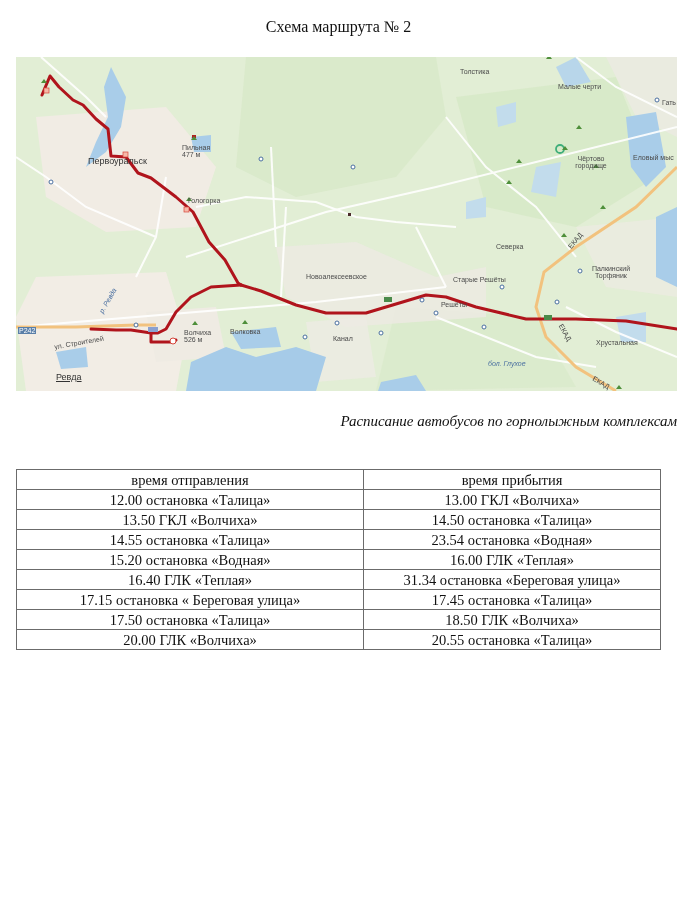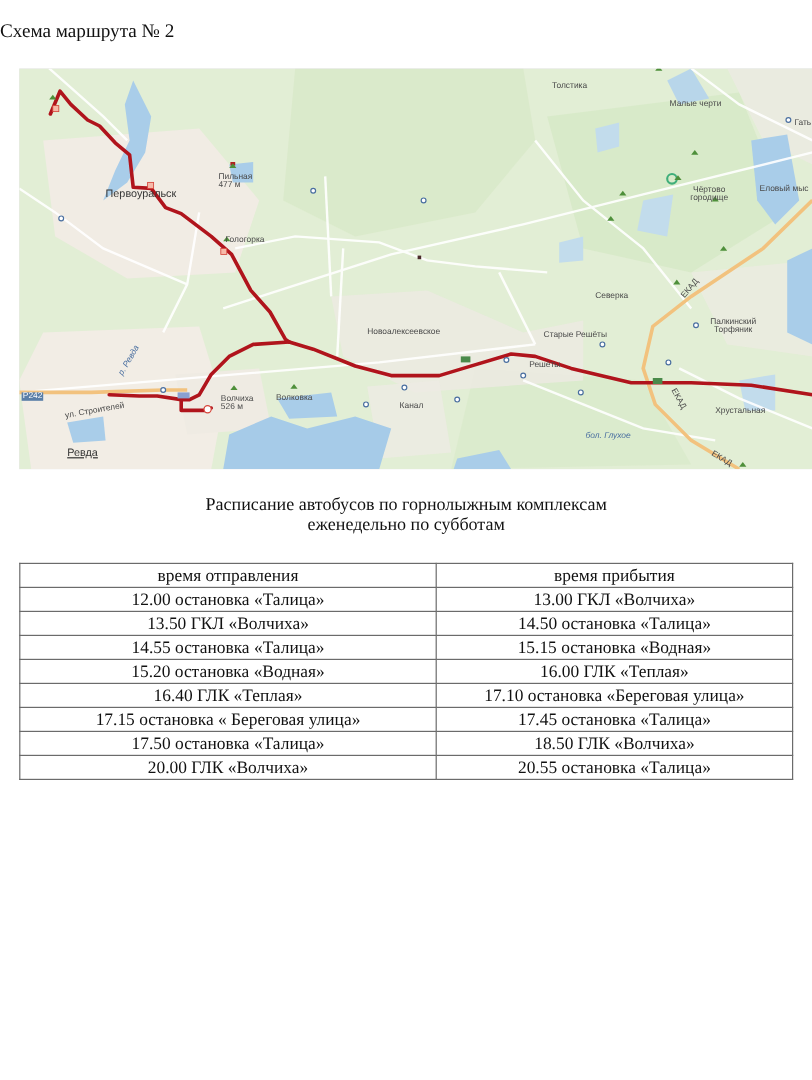--- a/index.html
+++ b/index.html
@@ -1,24 +1,24 @@
 <!DOCTYPE html>
 <html><head>
 <meta charset="utf-8">
 <style>
   html, body { margin:0; padding:0; background:#ffffff; }
   body { width:677px; height:900px; position:relative; overflow:hidden;
          font-family:"Liberation Serif", "DejaVu Serif", serif; color:#111; }
-  .title { position:absolute; left:0; width:677px; top:18px; font-size:16px; }
-  .map { position:absolute; left:16px; top:57px; width:661px; height:334px; overflow:hidden; background:#e5e5e5; }
+  .title { position:absolute; left:0; width:677px; top:18px; text-align:center; font-size:16px; }
+  .map { position:absolute; left:16px; top:57px; width:661px; height:334px; overflow:hidden; background:#fdba74; }
   .map svg { display:block; }
   .map-label { position:absolute; font-family:"Liberation Sans", "DejaVu Sans", sans-serif; font-size:7px; color:#4a4a4a; white-space:nowrap; }
   .map-label.big { font-size:9px; color:#333; }
   .map-label.river { color:#4a6fa0; font-style:italic; }
-  .subtitle { position:absolute; left:0; width:677px; top:413px; text-align:center; font-size:15px; line-height:17px; }
+  .subtitle { position:absolute; left:0; width:677px; top:413px; text-align:right; font-size:15px; line-height:17px;font-style:italic; }
   table.schedule { position:absolute; left:16px; top:469px; width:645px; border-collapse:collapse; font-size:14.5px; }
   table.schedule td, table.schedule th { border:1px solid #6b6b6b; height:19px; padding:0; text-align:center; font-weight:normal; line-height:18px; white-space:nowrap;margin-left:28px; }
   table.schedule th:first-child, table.schedule td:first-child { width:346px; }
 </style>
 </head>
 <body>
 
 <div class="title">Схема маршрута № 2</div>
 
 <div class="map">
@@ -145,50 +145,49 @@
   <span class="map-label" style="left:540px; top:272px; transform:rotate(60deg);">ЕКАД</span>
   <span class="map-label" style="left:576px; top:322px; transform:rotate(30deg);">ЕКАД</span>
   <span class="map-label river" style="left:472px; top:303px;">бол. Глухое</span>
   <span class="map-label" style="left:2px; top:270px; background:#5a7fa8; color:#fff; padding:0 1px;">Р242</span>
   <span class="map-label" style="left:38px; top:282px; transform:rotate(-10deg);">ул. Строителей</span>
   <span class="map-label river" style="left:78px; top:240px; transform:rotate(-60deg);">р. Ревда</span>
 </div>
 
 <div class="subtitle">
   <div>Расписание автобусов по горнолыжным комплексам</div>
-  <div>еженедельно по субботам</div>
 </div>
 
 <table class="schedule">
   <thead>
     <tr>
       <th>время отправления</th>
       <th>время прибытия</th>
     </tr>
   </thead>
   <tbody>
     <tr>
       <td>12.00 остановка «Талица»</td>
       <td>13.00 ГКЛ «Волчиха»</td>
     </tr>
     <tr>
       <td>13.50 ГКЛ «Волчиха»</td>
       <td>14.50 остановка «Талица»</td>
     </tr>
     <tr>
       <td>14.55 остановка «Талица»</td>
-      <td>15.15 остановка «Водная»</td>
+      <td>23.54 остановка «Водная»</td>
     </tr>
     <tr>
       <td>15.20 остановка «Водная»</td>
       <td>16.00  ГЛК «Теплая»</td>
     </tr>
     <tr>
       <td>16.40 ГЛК «Теплая»</td>
-      <td>17.10 остановка «Береговая улица»</td>
+      <td>31.34 остановка «Береговая улица»</td>
     </tr>
     <tr>
       <td>17.15 остановка « Береговая улица»</td>
       <td>17.45 остановка «Талица»</td>
     </tr>
     <tr>
       <td>17.50 остановка «Талица»</td>
       <td>18.50 ГЛК «Волчиха»</td>
     </tr>
     <tr>

